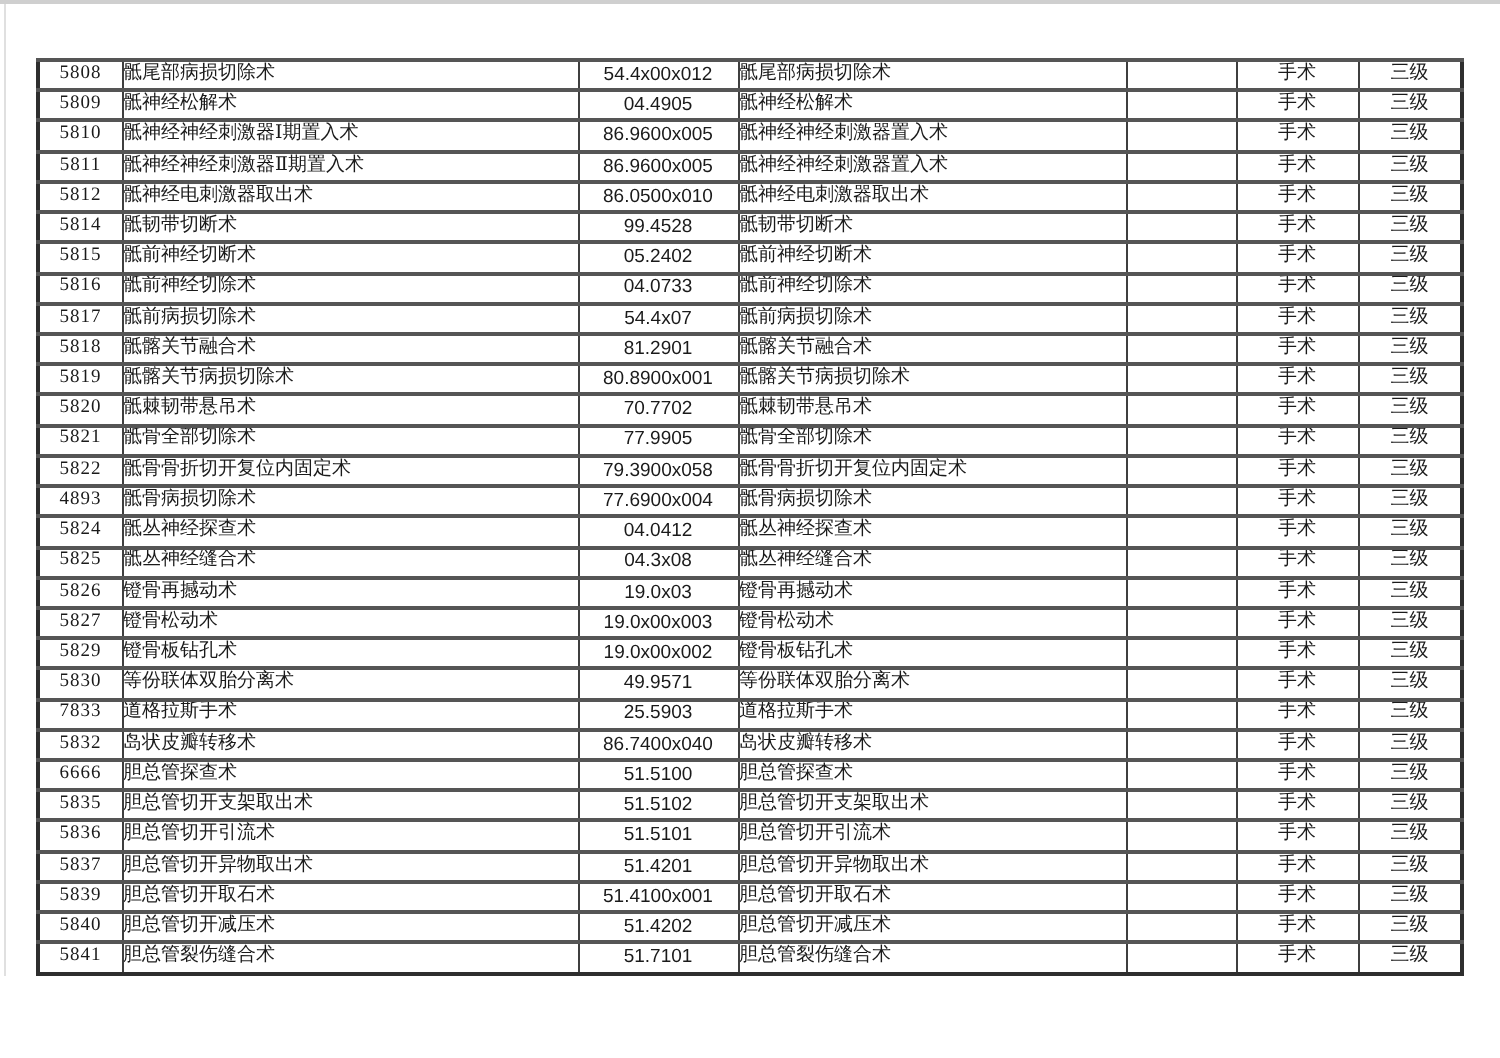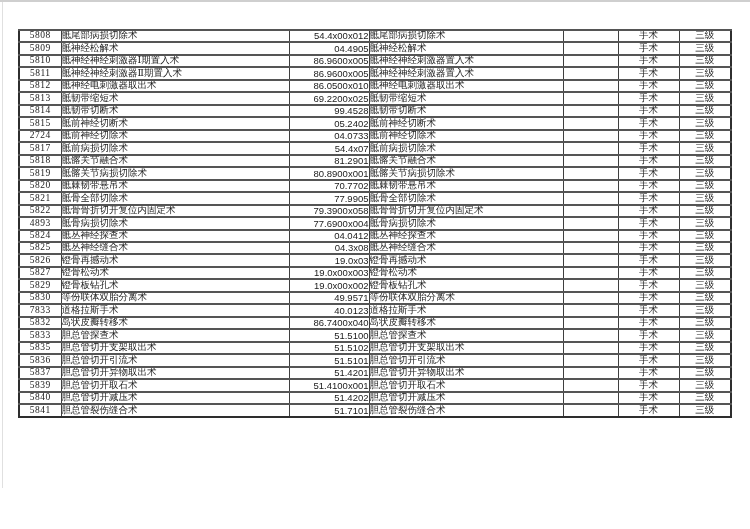--- a/index.html
+++ b/index.html
@@ -11,21 +11,21 @@
   .top-edge{
     position:absolute;top:0;left:0;width:750px;height:2px;
     background:#cfcfcf;
   }
   .left-edge{
     position:absolute;top:2px;left:2px;width:1px;height:486px;
     background:#e0e0e0;
   }
   table.proc{
     position:absolute;left:18px;top:29px;
-    width:712px;height:389px;
+    width:712px;height:459px;
     border-collapse:collapse;table-layout:fixed;
     border:2px solid #2e2e2e;
   }
   table.proc td{
     border:1px solid #3f3f3f;
     border-top:2px solid #555555;
     padding:0;margin:0;
     overflow:hidden;white-space:nowrap;
     vertical-align:middle;
     color:#1a1a1a;
@@ -35,21 +35,21 @@
     text-align:center;
     font-size:9px;
     letter-spacing:0.5px;
   }
   td.name,td.name2{
     text-align:left;
     padding-left:3px;
   }
   td.code{
     font-family:"Liberation Sans","DejaVu Sans",sans-serif;
-    text-align:right;
+    text-align:center;
     padding-left:3px;
     padding-top:2px;
     font-size:9.5px;
   }
   td.blank{}
   td.category,td.level{
     text-align:center;
   }
 </style>
 </head>
@@ -109,48 +109,39 @@
         <tr>
           <td class="seq">5812</td>
           <td class="name">骶神经电刺激器取出术</td>
           <td class="code">86.0500x010</td>
           <td class="name2">骶神经电刺激器取出术</td>
           <td class="blank"></td>
           <td class="category">手术</td>
           <td class="level">三级</td>
         </tr>
         <tr>
-          <td class="seq">5813</td>
-          <td class="name">骶韧带缩短术</td>
-          <td class="code">69.2200x025</td>
-          <td class="name2">骶韧带缩短术</td>
-          <td class="blank"></td>
-          <td class="category">手术</td>
-          <td class="level">三级</td>
-        </tr>
-        <tr>
           <td class="seq">5814</td>
           <td class="name">骶韧带切断术</td>
           <td class="code">99.4528</td>
           <td class="name2">骶韧带切断术</td>
           <td class="blank"></td>
           <td class="category">手术</td>
           <td class="level">三级</td>
         </tr>
         <tr>
           <td class="seq">5815</td>
           <td class="name">骶前神经切断术</td>
           <td class="code">05.2402</td>
           <td class="name2">骶前神经切断术</td>
           <td class="blank"></td>
           <td class="category">手术</td>
           <td class="level">三级</td>
         </tr>
         <tr>
-          <td class="seq">2724</td>
+          <td class="seq">5816</td>
           <td class="name">骶前神经切除术</td>
           <td class="code">04.0733</td>
           <td class="name2">骶前神经切除术</td>
           <td class="blank"></td>
           <td class="category">手术</td>
           <td class="level">三级</td>
         </tr>
         <tr>
           <td class="seq">5817</td>
           <td class="name">骶前病损切除术</td>
@@ -264,37 +255,37 @@
           <td class="name">等份联体双胎分离术</td>
           <td class="code">49.9571</td>
           <td class="name2">等份联体双胎分离术</td>
           <td class="blank"></td>
           <td class="category">手术</td>
           <td class="level">三级</td>
         </tr>
         <tr>
           <td class="seq">7833</td>
           <td class="name">道格拉斯手术</td>
-          <td class="code">40.0123</td>
+          <td class="code">25.5903</td>
           <td class="name2">道格拉斯手术</td>
           <td class="blank"></td>
           <td class="category">手术</td>
           <td class="level">三级</td>
         </tr>
         <tr>
           <td class="seq">5832</td>
           <td class="name">岛状皮瓣转移术</td>
           <td class="code">86.7400x040</td>
           <td class="name2">岛状皮瓣转移术</td>
           <td class="blank"></td>
           <td class="category">手术</td>
           <td class="level">三级</td>
         </tr>
         <tr>
-          <td class="seq">5833</td>
+          <td class="seq">6666</td>
           <td class="name">胆总管探查术</td>
           <td class="code">51.5100</td>
           <td class="name2">胆总管探查术</td>
           <td class="blank"></td>
           <td class="category">手术</td>
           <td class="level">三级</td>
         </tr>
         <tr>
           <td class="seq">5835</td>
           <td class="name">胆总管切开支架取出术</td>

